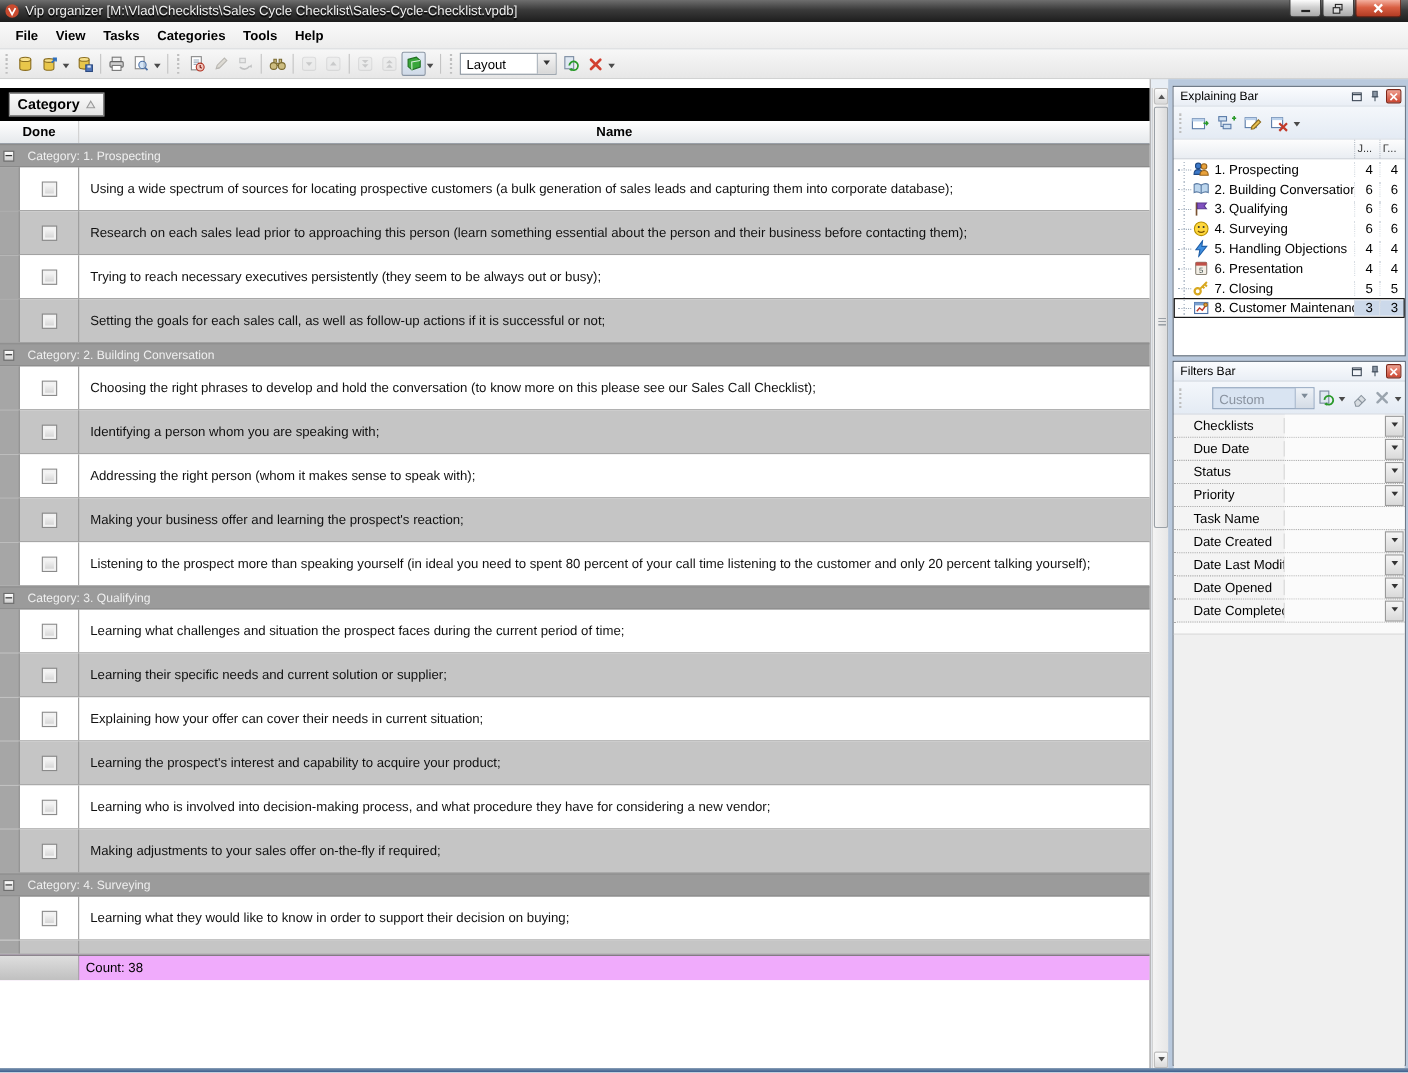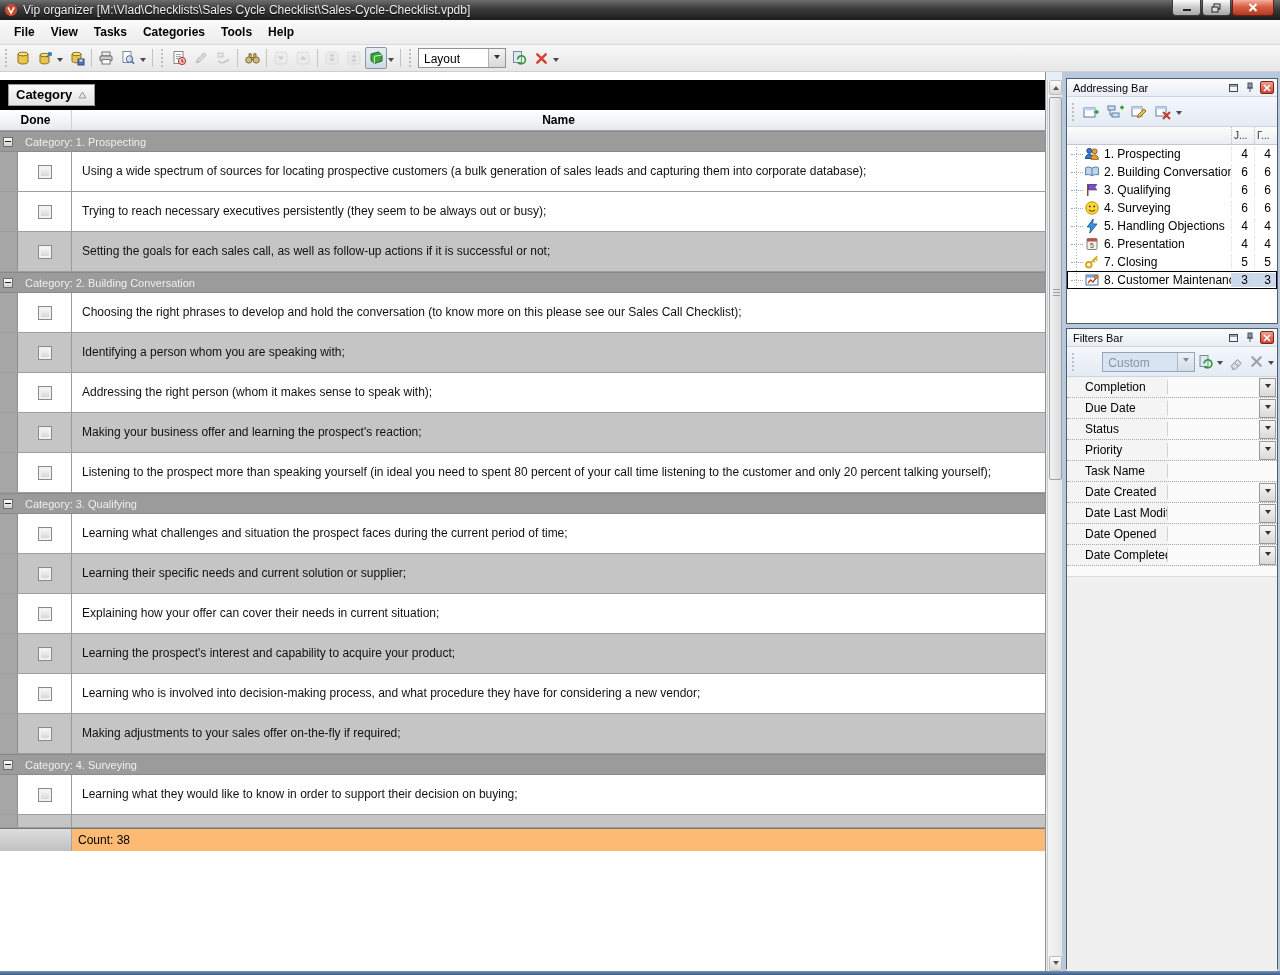--- a/index.html
+++ b/index.html
@@ -56,21 +56,21 @@
     background:linear-gradient(#ffffff,#cfcfcf); border:1px solid #6e6e6e; }
   .collapse-box::after { content:""; position:absolute; left:1px; top:3px; width:6px; height:1px; background:#222; }
   .row { display:flex; height:40px; border-bottom:1px solid #9e9e9e; background:#fff; }
   .row.silver { background:#c5c5c5; }
   .indent { width:18px; background:#a6a6a6; border-right:1px solid #8f8f8f; }
   .done-cell { width:54px; border-right:1px solid #9b9b9b; display:flex; align-items:center; justify-content:center; }
   .checkbox { width:14px; height:14px; border:1px solid #8a8a8a; background:linear-gradient(#fdfdfd,#cfcfcf);
     box-shadow:inset 0 0 0 2px #f2f2f2; }
   .name-cell { flex:1; display:flex; align-items:center; padding:2px 10px; color:#111; line-height:1.3; }
   .partial-row { display:flex; height:13px; background:#c5c5c5; border-bottom:1px solid #9e9e9e; overflow:hidden; }
-  .footer-row { display:flex; height:23px; border-top:1px solid #777; background:#fdba74; }
+  .footer-row { display:flex; height:23px; border-top:1px solid #777; background:#f0abfc; }
   .footer-left { width:72px; background:linear-gradient(#dedede,#c0c0c0); border-right:1px solid #a5a5a5; }
   .footer-main { flex:1; display:flex; align-items:center; padding-left:6px; color:#000; }
 
   
   .vscroll { position:absolute; left:1047px; top:80px; width:15px; height:891px;
     background:linear-gradient(90deg,#f4f4f4,#e7e7e7); border-left:1px solid #cdcdcd; }
   .sb-btn { position:absolute; left:1px; width:13px; height:15px; background:linear-gradient(#fcfcfc,#dadada);
     border:1px solid #bdbdbd; border-radius:2px; display:flex; align-items:center; justify-content:center; }
   .sb-up { top:0; } .sb-down { bottom:0; }
   .sb-thumb { position:absolute; left:1px; top:17px; width:13px; height:383px;
@@ -316,20 +316,27 @@
         <span class="collapse-box"></span>
         <span class="grp-label">Category: 1. Prospecting</span>
       </div>
       <div class="row">
         <div class="indent"></div>
         <div class="done-cell">
           <span class="checkbox"></span>
         </div>
         <div class="name-cell">Using a wide spectrum of sources for locating prospective customers (a bulk generation of sales leads and capturing them into corporate database);</div>
       </div>
+      <div class="row silver">
+        <div class="indent"></div>
+        <div class="done-cell">
+          <span class="checkbox"></span>
+        </div>
+        <div class="name-cell">Research on each sales lead prior to approaching this person (learn something essential about the person and their business before contacting them);</div>
+      </div>
       <div class="row">
         <div class="indent"></div>
         <div class="done-cell">
           <span class="checkbox"></span>
         </div>
         <div class="name-cell">Trying to reach necessary executives persistently (they seem to be always out or busy);</div>
       </div>
       <div class="row silver">
         <div class="indent"></div>
         <div class="done-cell">
@@ -452,21 +459,21 @@
   <div class="sb-thumb"></div>
   <div class="sb-btn sb-down">
       <span class="tri-down-s"></span>
     </div>
 </div>
 
 <div class="right-region">
 
   <div class="panel panel-cats">
     <div class="panel-header">
-      <span class="panel-title">Addressing Bar</span>
+      <span class="panel-title">Explaining Bar</span>
       <span class="panel-btns">
         <span class="pbtn">
           <svg width="11" height="10" viewBox="0 0 11 10">
             <rect x="1.5" y="1.5" width="8" height="7" fill="none" stroke="#3c4856"></rect>
               <path d="M1.5 3 h8" stroke="#3c4856"></path>
           </svg>
         </span>
         <span class="pbtn">
           <svg width="10" height="11" viewBox="0 0 10 11">
             <rect x="3" y="1" width="4" height="5" fill="#8a96a4" stroke="#4a5664"></rect>
@@ -670,21 +677,21 @@
       </div>
       <div class="ptb-btn">
         <svg width="15" height="15" viewBox="0 0 16 16">
           <path d="M3.5 3.5 L12.5 12.5 M12.5 3.5 L3.5 12.5" stroke="#9aa4ae" stroke-width="2.4" stroke-linecap="round"></path>
         </svg>
       </div>
       <div class="dd-arrow"></div>
     </div>
     <div class="filter-rows" id="filter-rows">
         <div class="filter-row">
-          <span class="f-label">Completion</span>
+          <span class="f-label">Checklists</span>
           <span class="f-value"></span>
           <span class="f-dd">
             <span class="tri-down"></span>
           </span>
         </div>
         <div class="filter-row">
           <span class="f-label">Due Date</span>
           <span class="f-value"></span>
           <span class="f-dd">
             <span class="tri-down"></span>

